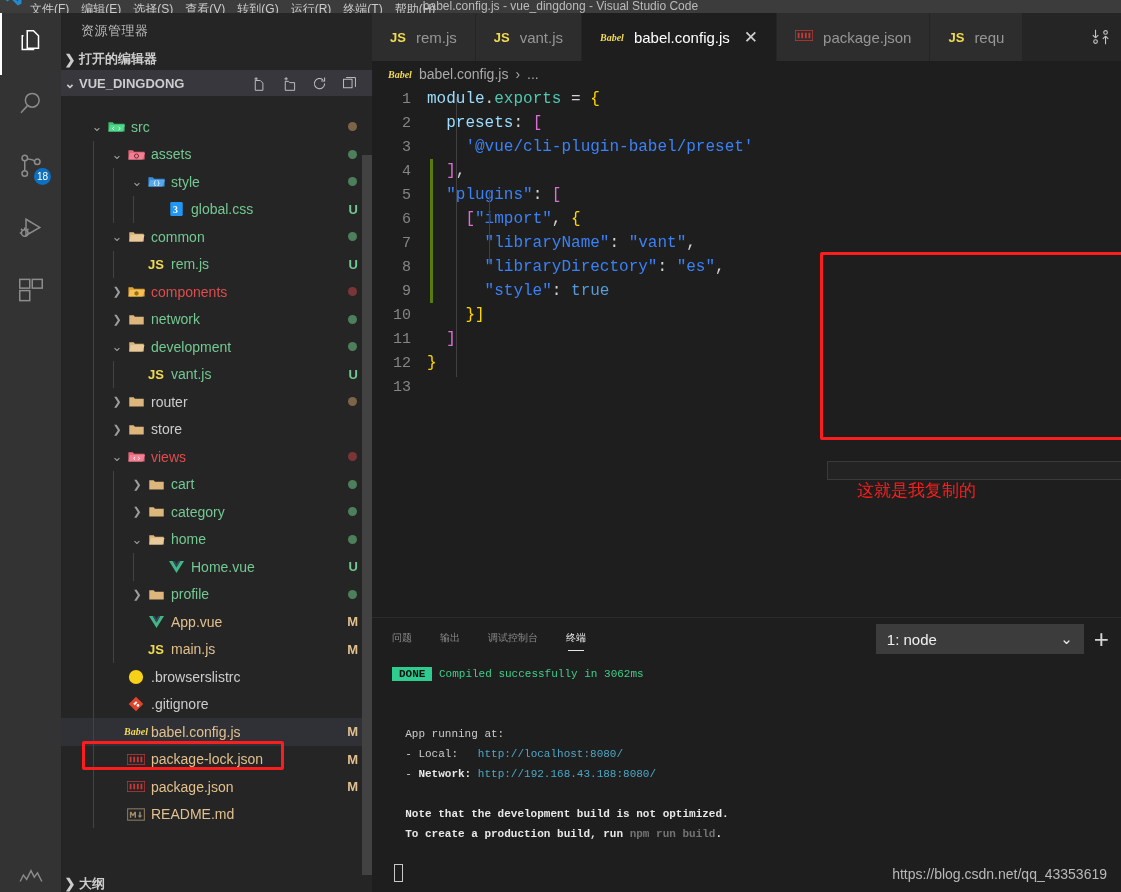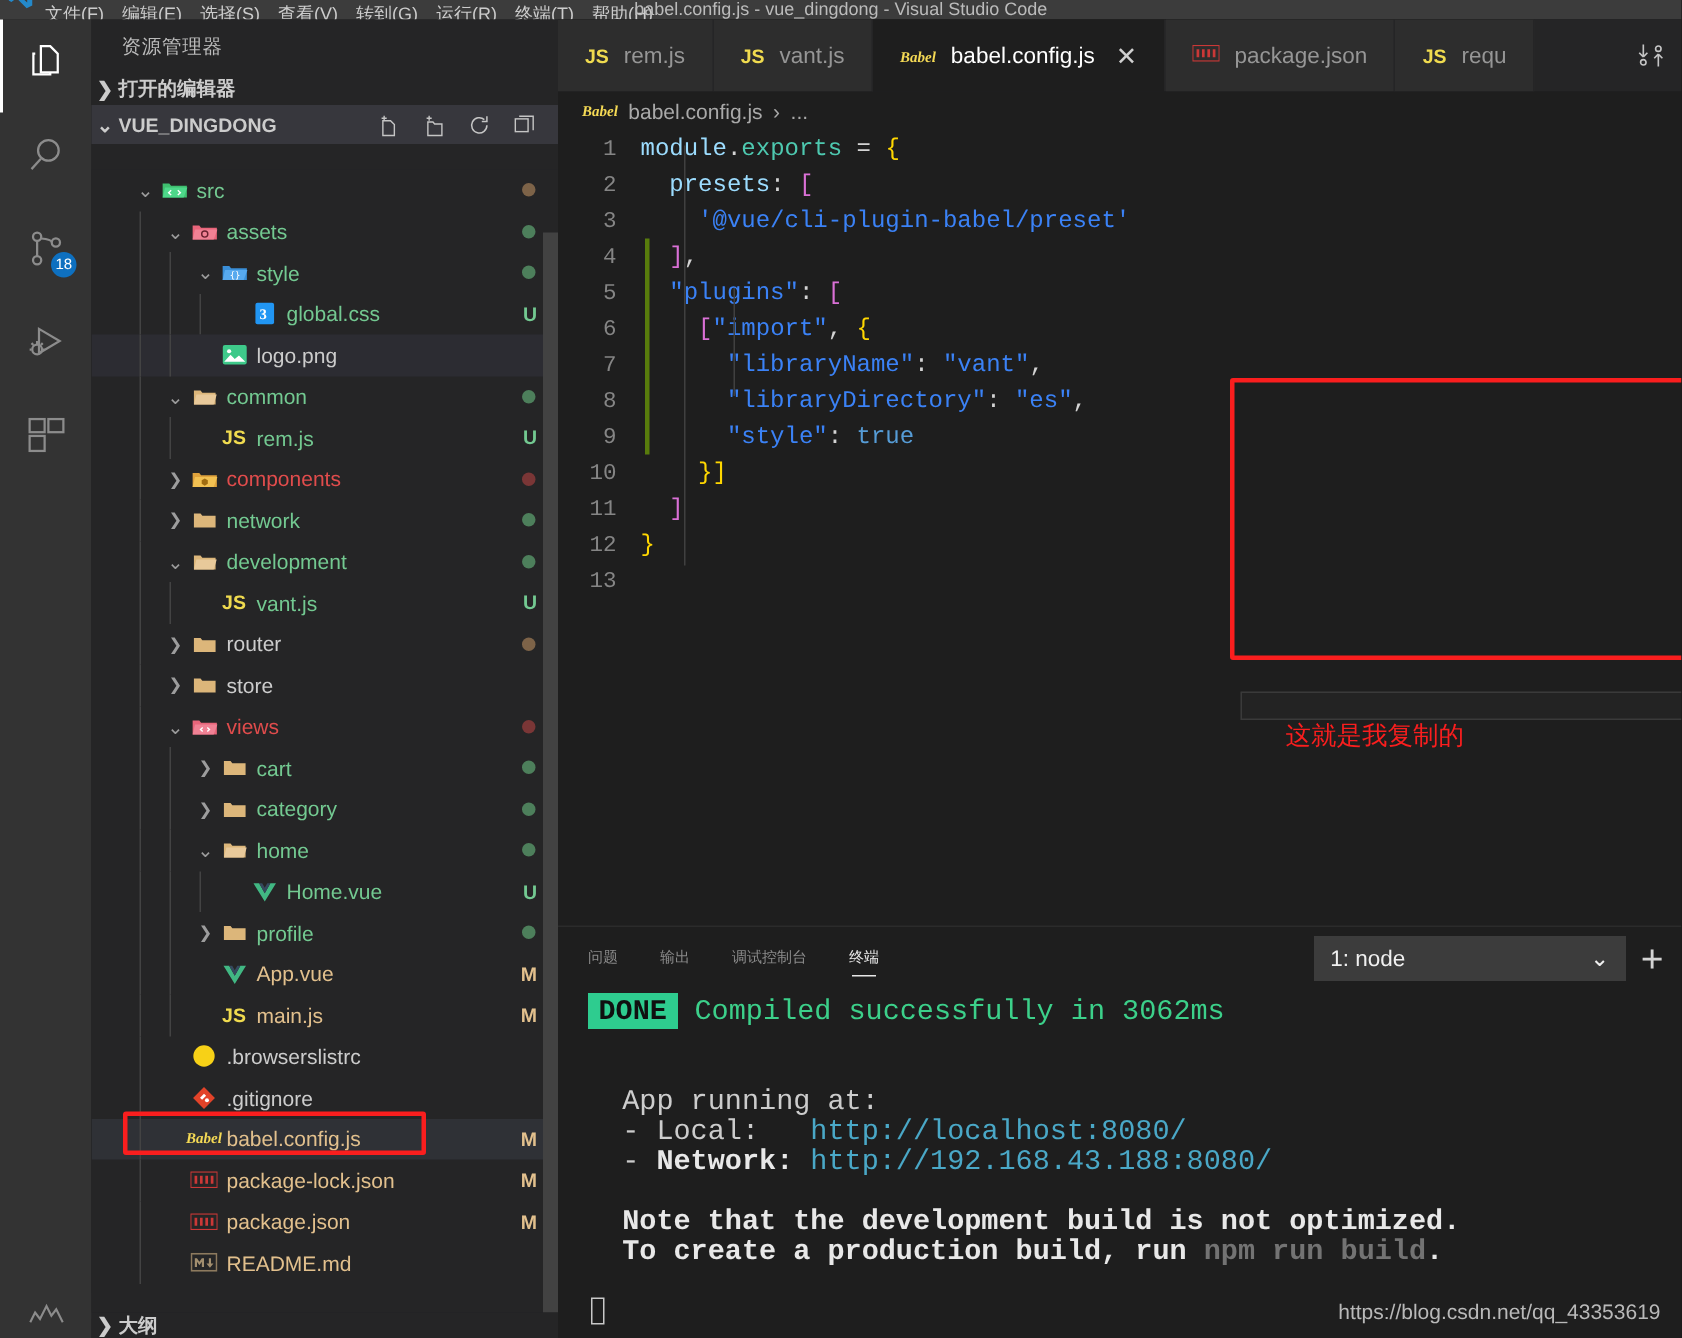--- a/index.html
+++ b/index.html
@@ -176,21 +176,21 @@
   #panel-right { position: absolute; right: 0; top: 6px; display: flex; align-items: center; gap: 10px; padding-right: 8px; }
   #term-select {
     width: 208px; height: 30px; background: #3c3c3c; border: 1px solid #3c3c3c;
     color: #f0f0f0; font-size: 15px; display: flex; align-items: center;
     padding: 0 10px; justify-content: space-between;
   }
   #term-add { color: #d4d4d4; font-size: 26px; line-height: 26px; padding-right: 4px; }
 
   #terminal {
     position: absolute; left: 0; top: 40px; width: 749px; height: 235px;
-    font-family: "Liberation Mono", monospace; font-size: 19px; color: #cccccc;
+    font-family: "Liberation Mono", monospace; font-size: 11px; color: #cccccc;
     padding-left: 20px; padding-top: 6px; overflow: hidden;
   }
   .tline { height: 20px; white-space: pre; line-height: 20px; }
   .badge-done { background: #2ecc8f; color: #101010; padding: 1px 7px; font-weight: bold; }
   .t-ok { color: #3cd08a; }
   .t-link { color: #4aa8c7; }
   .t-bold { font-weight: bold; color: #e8e8e8; }
   .t-cmd { color: #737373; font-weight: bold; }
   .cursor-block { display: inline-block; width: 9px; height: 18px; border: 1.5px solid #c8c8c8; vertical-align: -4px; }
 
@@ -365,34 +365,20 @@
         <div style="width: 88px; flex: 0 0 auto;"></div>
         <span class="twisty"></span>
         <span class="ficon">
           <svg width="15" height="16" viewBox="0 0 16 18">
             <rect x="1" y="1" width="14" height="16" rx="1.5" fill="#2196f3"></rect>
             <text x="4" y="13" font-size="11" fill="#ffffff" font-family="serif" font-weight="bold">3</text>
           </svg>
         </span>
         <span class="fname c-green">global.css</span>
         <span class="fstatus s-U">U</span>
-      </div>
-      <div class="row hl">
-        <div class="indent-guide" style="left: 32px;"></div>
-        <div class="indent-guide" style="left: 52px;"></div>
-        <div style="width: 68px; flex: 0 0 auto;"></div>
-        <span class="twisty"></span>
-        <span class="ficon">
-          <svg width="17" height="15" viewBox="0 0 18 16">
-            <rect x="0.5" y="1" width="17" height="14" rx="1.5" fill="#3ec98a"></rect>
-            <circle cx="5" cy="5.5" r="1.5" fill="#ffffff"></circle>
-            <path d="M1.5 13 6 8l3 3 3-2.5 4.5 4.5z" fill="#ffffff"></path>
-          </svg>
-        </span>
-        <span class="fname c-white">logo.png</span>
       </div>
       <div class="row">
         <div class="indent-guide" style="left: 32px;"></div>
         <div style="width: 48px; flex: 0 0 auto;"></div>
         <span class="twisty" style="font-size: 13px;">⌄</span>
         <span class="ficon">
           <svg width="17" height="17" viewBox="0 0 20 20">
             <path d="M1.5 5h5.2l1.4 1.8H18.5V16H1.5z" fill="#dcb67a"></path>
             <path d="M3.4 8.2h16L17 16H1.5z" fill="#e8c99a"></path>
           </svg>

